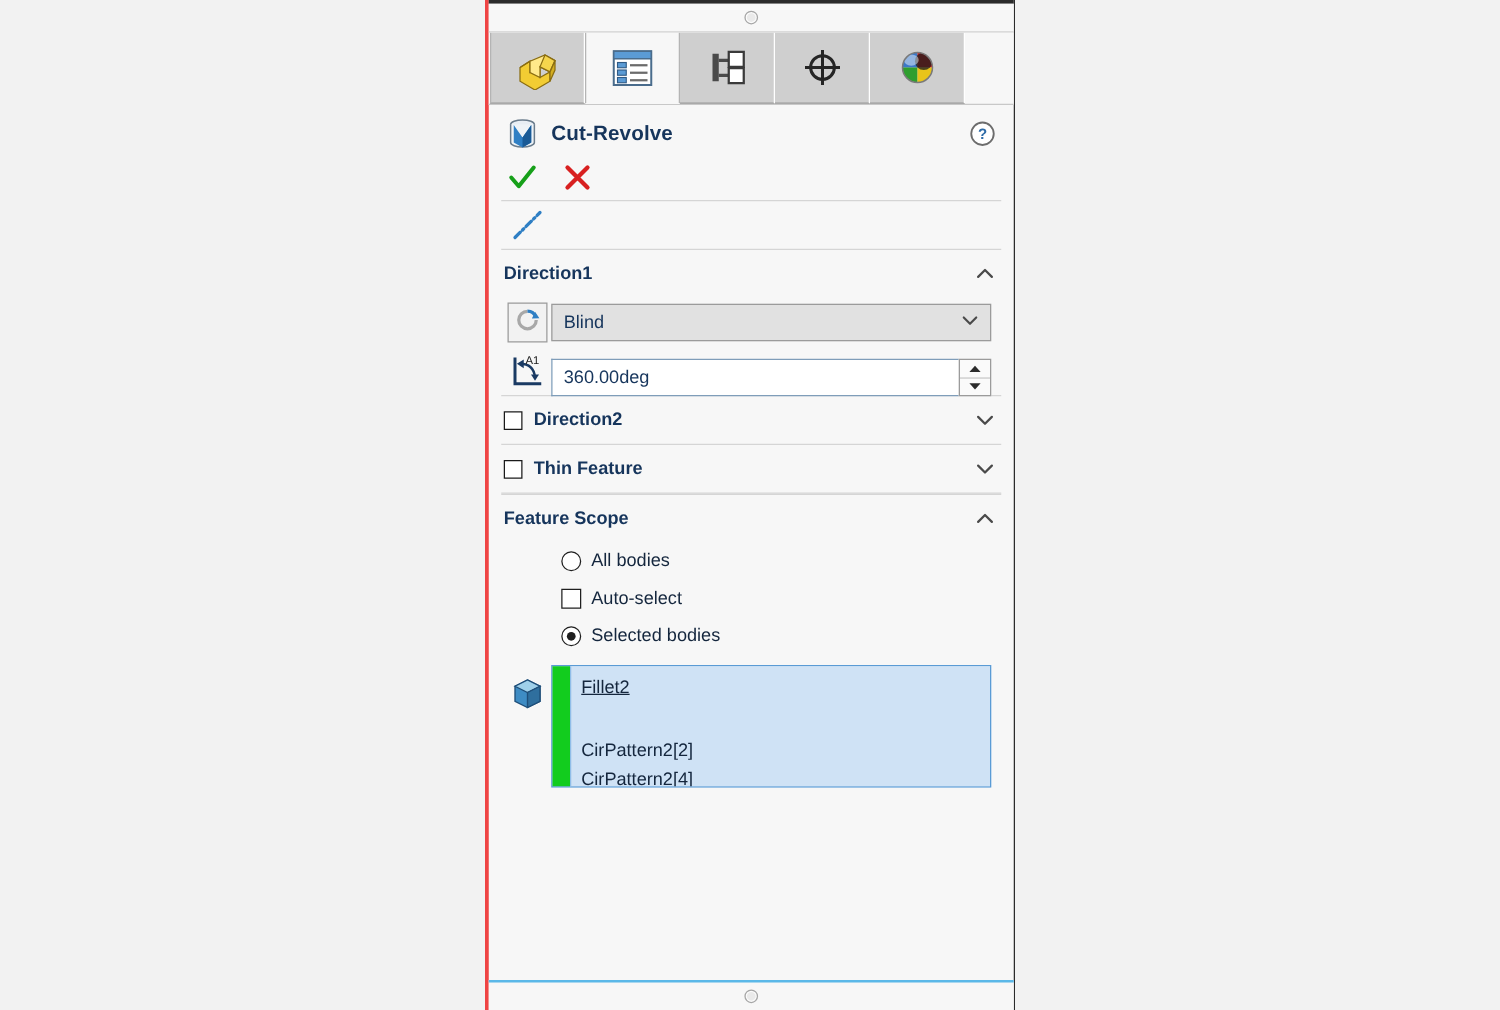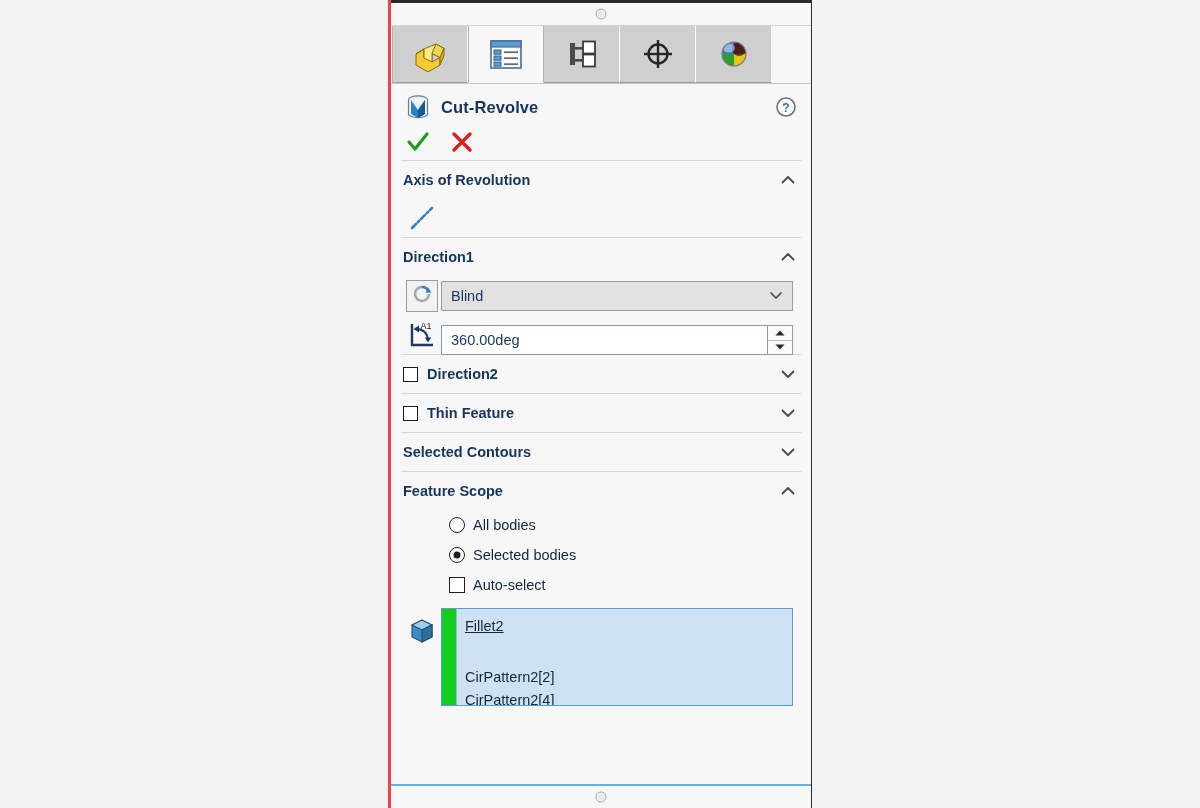--- a/index.html
+++ b/index.html
@@ -363,28 +363,20 @@
         </svg>
       </span>
       <span class="glyph">
         <svg width="26" height="26" viewBox="0 0 26 26">
           <path d="M5 5 L21 21 M21 5 L5 21" fill="none" stroke="#d82020" stroke-width="3.4" stroke-linecap="round"></path>
         </svg>
       </span>
     </div>
 
     <div class="sep"></div>
-    <div class="section-head">
-      <span class="section-title">Axis of Revolution</span>
-      <span class="chev">
-        <svg width="18" height="18" viewBox="0 0 18 18">
-            <path d="M3.5 11.5 L9 6 L14.5 11.5" fill="none" stroke="#4a4a4a" stroke-width="1.8" stroke-linecap="round" stroke-linejoin="round"></path>
-          </svg>
-      </span>
-    </div>
     <div class="ctrl-row">
       <span class="row-icon">
         <svg width="30" height="30" viewBox="0 0 30 30">
           <line x1="5" y1="25" x2="25" y2="5" stroke="#2f7fc4" stroke-width="2.6" stroke-linecap="round" stroke-dasharray="6 2.5 1.5 2.5"></line>
         </svg>
       </span>
     </div>
 
     <div class="sep"></div>
     <div class="section-head">
@@ -459,50 +451,42 @@
       <span class="chk"></span>
       <span class="section-title">Thin Feature</span>
       <span class="chev">
         <svg width="18" height="18" viewBox="0 0 18 18">
             <path d="M3.5 6.5 L9 12 L14.5 6.5" fill="none" stroke="#4a4a4a" stroke-width="1.8" stroke-linecap="round" stroke-linejoin="round"></path>
           </svg>
       </span>
     </div>
 
     <div class="sep"></div>
-    <div class="section-head">
-      <span class="section-title">Selected Contours</span>
-      <span class="chev">
-        <svg width="18" height="18" viewBox="0 0 18 18">
-            <path d="M3.5 6.5 L9 12 L14.5 6.5" fill="none" stroke="#4a4a4a" stroke-width="1.8" stroke-linecap="round" stroke-linejoin="round"></path>
-          </svg>
-      </span>
-    </div>
 
     <div class="sep"></div>
     <div class="section-head">
       <span class="section-title">Feature Scope</span>
       <span class="chev">
         <svg width="18" height="18" viewBox="0 0 18 18">
             <path d="M3.5 11.5 L9 6 L14.5 11.5" fill="none" stroke="#4a4a4a" stroke-width="1.8" stroke-linecap="round" stroke-linejoin="round"></path>
           </svg>
       </span>
     </div>
 
     <div class="opt-row">
       <span class="radio"></span>
       <span class="opt-label">All bodies</span>
     </div>
     <div class="opt-row">
+      <span class="cbox"></span>
+      <span class="opt-label">Auto-select</span>
+    </div>
+    <div class="opt-row">
       <span class="radio checked"></span>
       <span class="opt-label">Selected bodies</span>
-    </div>
-    <div class="opt-row">
-      <span class="cbox"></span>
-      <span class="opt-label">Auto-select</span>
     </div>
 
     <div class="sel-row">
       <span class="sel-icon">
         <svg width="30" height="30" viewBox="0 0 30 30">
           <polygon points="5,9 15,4 25,9 25,21 15,26 5,21" fill="#3e8cc4" stroke="#1f4f7a" stroke-width="1.1"></polygon>
           <polygon points="5,9 15,14 25,9 15,4" fill="#9fd0ea" stroke="#1f4f7a" stroke-width="1.1"></polygon>
           <polygon points="15,14 25,9 25,21 15,26" fill="#2f6f9e" stroke="#1f4f7a" stroke-width="1.1"></polygon>
         </svg>
       </span>

